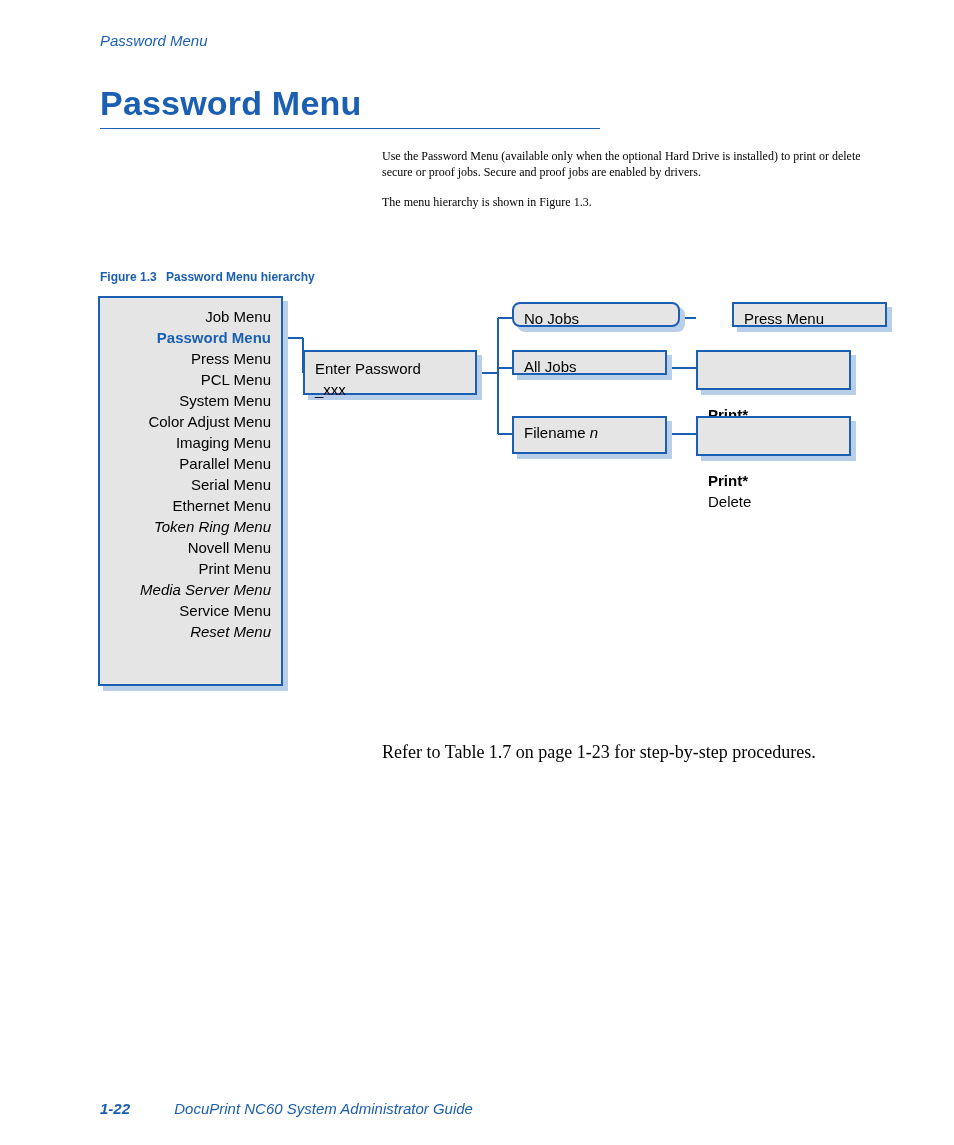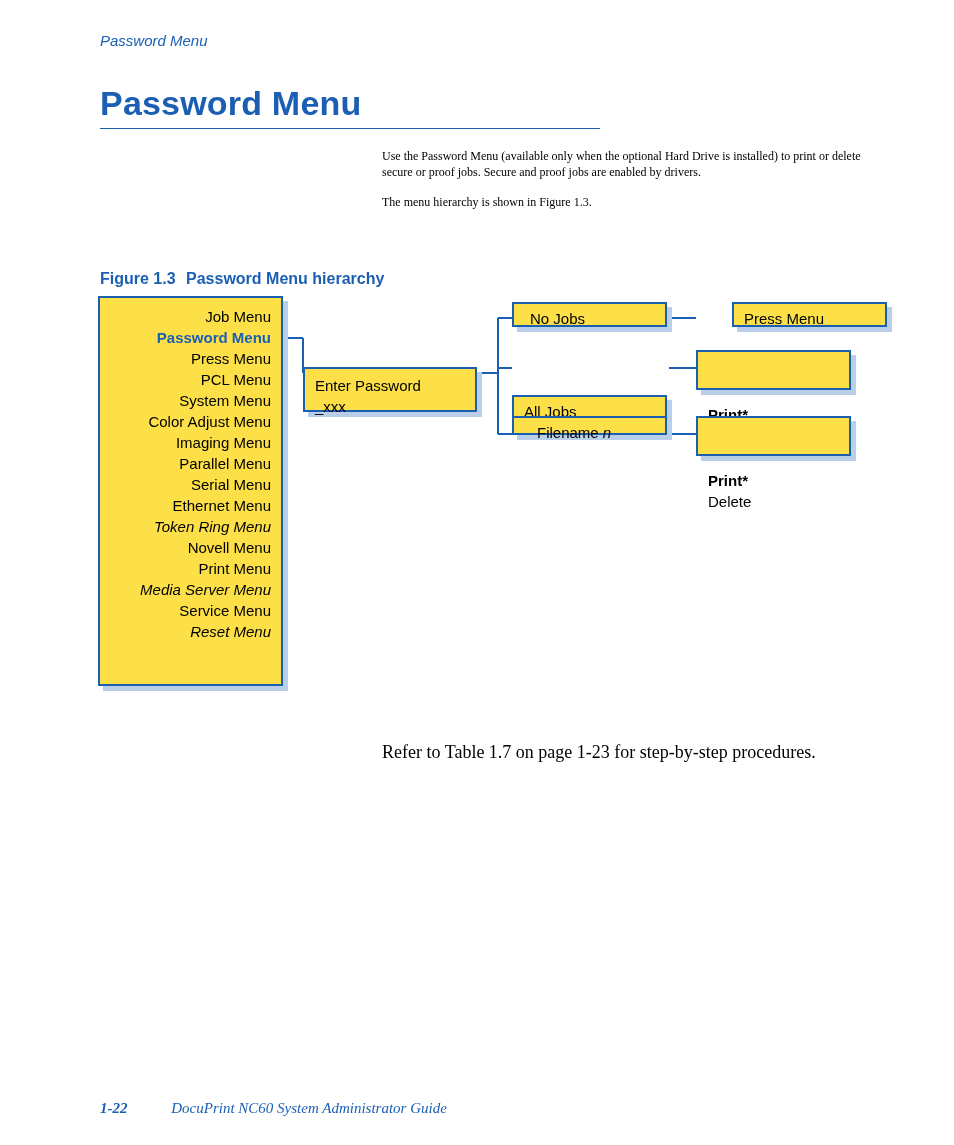--- a/index.html
+++ b/index.html
@@ -49,52 +49,52 @@
     width: 480px;
     font-family: "Palatino Linotype", "Book Antiqua", Georgia, serif;
     font-size: 12px;
     line-height: 1.35;
   }
   .intro p { margin: 0 0 14px 0; }
   .fig-caption {
     position: absolute;
     top: 270px;
     left: 100px;
-    font-size: 16px;
+    font-size: 12px;
     font-weight: 700;
     color: #1b5fb3;
   }
   .fig-caption .spacer { display: inline-block; width: 6px; }
   
   .diagram { position: absolute; top: 296px; left: 98px; width: 770px; height: 410px; }
   .shadow-box {
     position: absolute;
-    background: #fde047;
+    background: #e5e5e5;
     border: 2px solid #1b5fb3;
     box-shadow: 5px 5px 0 #b9cfe9;
     font-family: "Lucida Sans", "Lucida Grande", "Segoe UI", sans-serif;
     font-size: 15px;
     line-height: 1.4;
   }
   .menu-list {
     left: 0px; top: 0px; width: 185px; height: 390px;
     text-align: right;
     padding: 8px 10px 8px 6px;
     box-sizing: border-box;
   }
   .menu-list div { white-space: nowrap; }
   .menu-list .bold-blue { font-weight: 700; color: #1b5fb3; }
   .menu-list .ital { font-style: italic; }
   .enter-pw {
-    left: 205px; top: 71px; width: 174px; height: 45px;
+    left: 205px; top: 54px; width: 174px; height: 45px;
     padding: 6px 10px; box-sizing: border-box;
   }
-  .no-jobs   { left: 414px; top: 6px;  width: 155px; height: 25px; padding: 4px 16px; box-sizing: border-box; }
-  .all-jobs  { left: 414px; top: 54px; width: 155px; height: 25px; padding: 4px 10px; box-sizing: border-box; margin-top: 45px; }
-  .filename  { left: 414px; top: 120px; width: 155px; height: 19px; padding: 4px 23px; box-sizing: border-box; }
+  .no-jobs   { left: 414px; top: 6px;  width: 168px; height: 25px; padding: 4px 10px; box-sizing: border-box; border-radius: 8px; }
+  .all-jobs  { left: 414px; top: 54px; width: 155px; height: 25px; padding: 4px 10px; box-sizing: border-box; }
+  .filename  { left: 414px; top: 120px; width: 155px; height: 38px; padding: 4px 10px; box-sizing: border-box; }
   .filename .n { font-style: italic; }
   .press-menu{ left: 598px; top: 6px;  width: 155px; height: 25px; padding: 4px 10px; box-sizing: border-box; margin-left: 36px; }
   .pd1       { left: 598px; top: 54px; width: 155px; height: 40px; padding: 4px 10px; box-sizing: border-box; }
   .pd2       { left: 598px; top: 120px; width: 155px; height: 40px; padding: 4px 10px; box-sizing: border-box; }
   .pd1 .b, .pd2 .b { font-weight: 700; margin-top: 48px; }
   
   .conn { position: absolute; stroke: #1b5fb3; stroke-width: 2; fill: none; }
   .after-text {
     position: absolute;
     top: 740px;
@@ -104,21 +104,20 @@
     font-size: 18px;
     line-height: 1.35;
   }
   .footer {
     position: absolute;
     bottom: 28px;
     left: 100px;
     font-size: 15px;
     font-style: italic;
     color: #1b5fb3;
-    font-family: Liberation Serif, serif;
   }
   .footer .pg { font-weight: 700; font-style: italic; margin-right: 40px; }
 </style>
 </head>
 <body>
 
 <div class="page">
 
   <div class="running-head">Password Menu</div>
 

